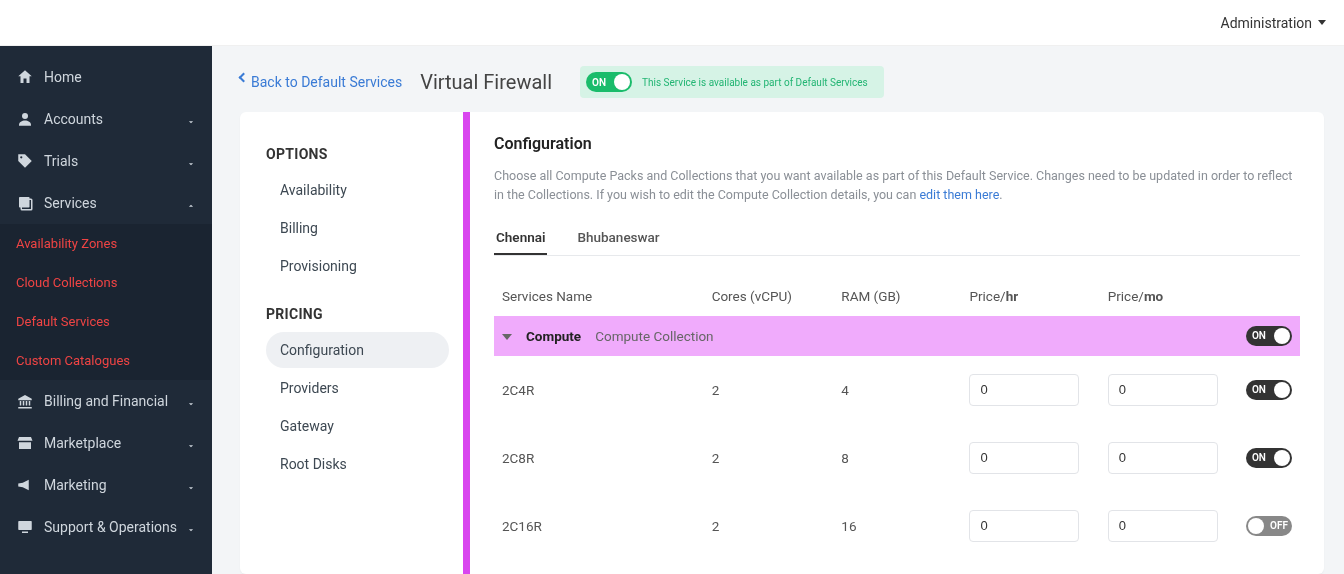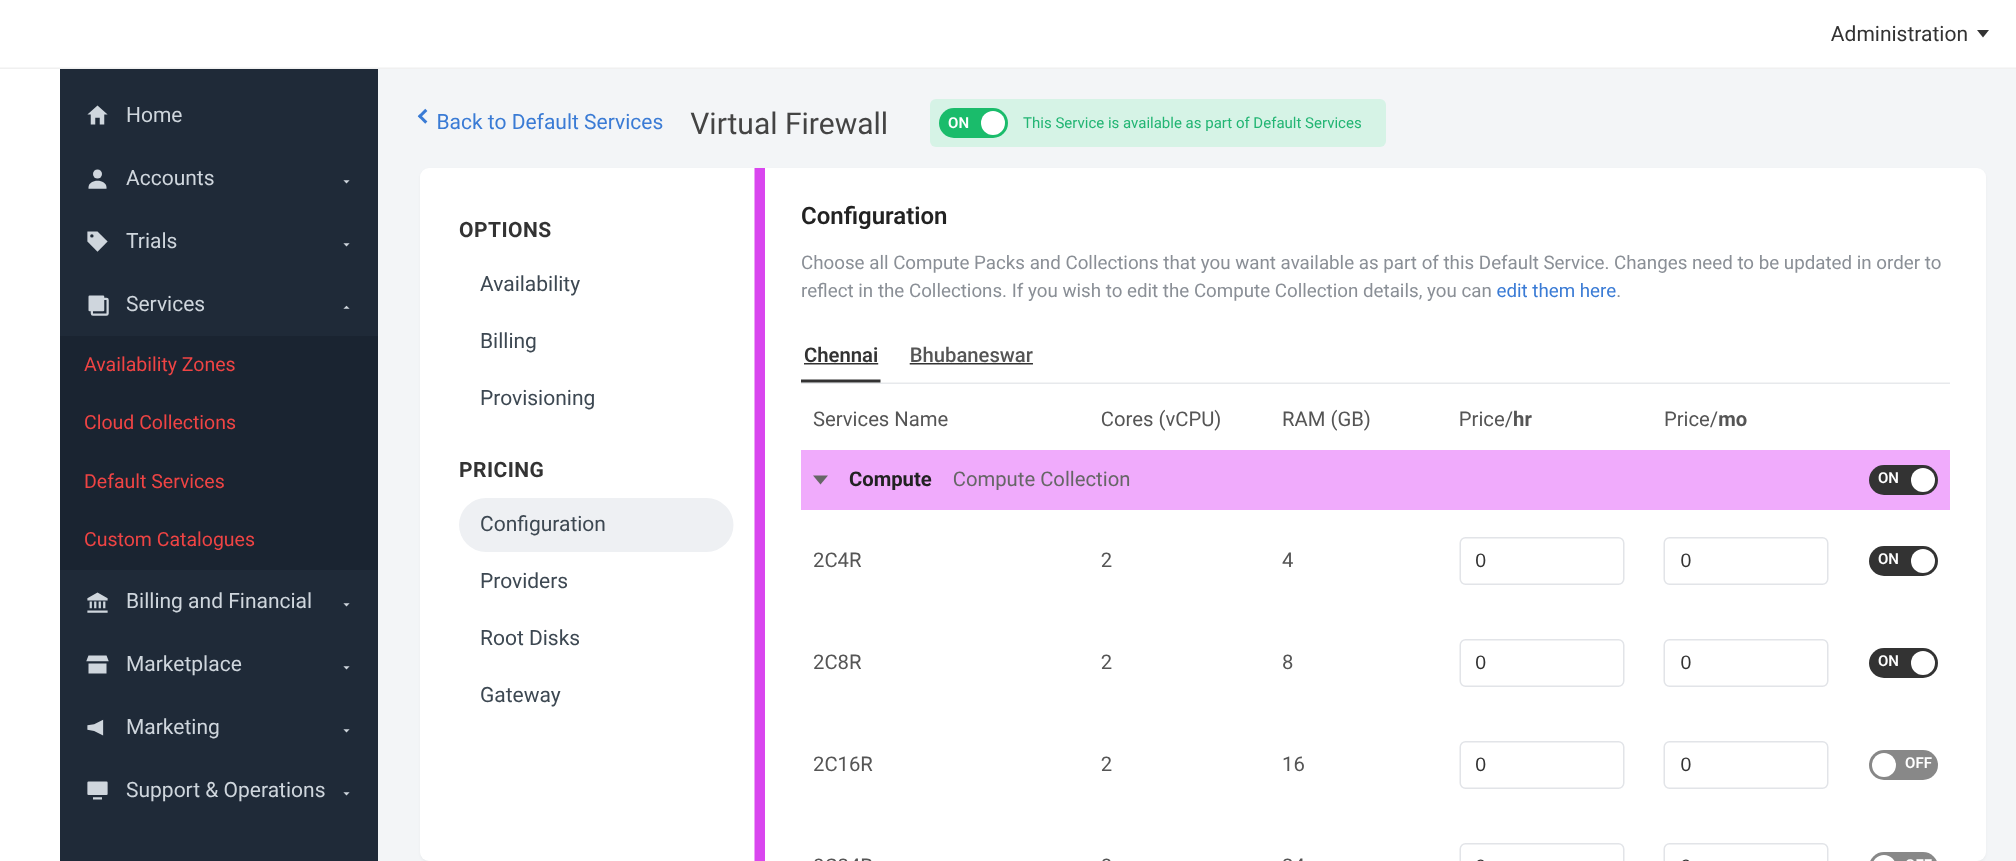--- a/index.html
+++ b/index.html
@@ -1,21 +1,21 @@
 <!DOCTYPE html>
 <html><head>
 <meta charset="utf-8">
 <style>
   * { box-sizing: border-box; margin: 0; padding: 0; }
   body { font-family: -apple-system, BlinkMacSystemFont, "Segoe UI", Roboto, Arial, sans-serif; background: #fff; color: #333; }
   .app { display: flex; flex-direction: column; width: 1344px; height: 574px; overflow: hidden; }
   .topbar { height: 46px; display: flex; align-items: center; justify-content: flex-end; padding: 0 18px; border-bottom: 1px solid #f0f0f0; }
   .topbar .admin { font-size: 14px; color: #333; cursor: pointer; display:flex; align-items:center; gap:6px;}
   .caret-down { width:0;height:0;border-left:4px solid transparent;border-right:4px solid transparent;border-top:5px solid #333; display:inline-block;}
-  .body { flex: 1; display: flex; min-height:0;padding-left:40px; }
+  .body { flex: 1; display: flex; min-height:0; }
   .sidebar { width: 212px; background: #1f2a38; color: #cfd6dd; display: flex; flex-direction: column; padding-top: 10px; font-size: 14px;}
   .nav-item { display: flex; align-items: center; justify-content: space-between; padding: 12px 16px; cursor: pointer; }
   .nav-item.sub { padding-left: 16px; font-size: 13px; color: #ef4444; }
   .nav-left { display:flex; align-items:center; gap:10px; }
   .nav-icon { width:18px; height:18px; display:flex; align-items:center; justify-content:center; fill:#cfd6dd;}
   .chev { width:10px; height:10px; }
   .submenu { background:#1a2431; }
   .submenu .nav-item { padding: 12px 16px; }
   .content-wrap { flex:1; background:#f3f5f7; display:flex; flex-direction:column; min-width:0;}
   .page-header { display:flex; align-items:center; gap:18px; padding: 20px 28px 14px 28px; }
@@ -38,21 +38,21 @@
   .panel-row { flex:1; display:flex; padding: 0 20px 0 28px; min-height:0;}
   .panel { background:#fff; border-radius:6px; flex:1; display:flex; min-height:0; overflow:hidden; box-shadow:0 1px 2px rgba(0,0,0,0.04);}
   .left-options { width:230px; border-right:7px solid #d946ef; padding:26px 14px 20px 26px; }
   .sect-head { font-size:14px; font-weight:700; color:#333; letter-spacing:.3px; margin-bottom:10px; margin-top:8px;}
   .opt-item { font-size:14px; color:#3d4852; padding:10px 14px; border-radius:18px; cursor:pointer; margin:2px 0;}
   .opt-item.active { background:#eef0f3; }
   .main { flex:1; padding:22px 24px 10px 24px; overflow:hidden; display:flex; flex-direction:column;}
   .main h3 { font-size:16px; font-weight:600; color:#222; margin-bottom:14px;}
   .helptext { font-size:12.5px; color:#8a8f96; line-height:1.5; margin-bottom:16px;}
   .helptext a { color:#3a7bd5; text-decoration:none; cursor:pointer;}
-  .tabs { display:flex; gap:17px; border-bottom:1px solid #e7e9ec; margin-bottom:4px;text-decoration:underline;}
+  .tabs { display:flex; gap:28px; border-bottom:1px solid #e7e9ec; margin-bottom:20px;}
   .tab { font-size:13.5px; color:#333; padding:8px 2px; cursor:pointer; border-bottom:2px solid transparent; font-weight:600;}
   .tab.active { border-bottom:2px solid #333;}
   .tab:not(.active){ font-weight:500; color:#555;}
   table { width:100%; border-collapse:collapse; font-size:13.5px;}
   thead td { color:#555; padding:12px 8px; font-weight:400;}
   thead td .bold{font-weight:700;}
   tr.grouprow td { background:#f0abfc; padding:10px 8px;}
   .grp-toggle { display:inline-block; width:0;height:0; border-left:5px solid transparent; border-right:5px solid transparent; border-top:6px solid #666; margin-right:14px; vertical-align:middle;}
   .grp-name { font-weight:700; color:#222; margin-right:14px;}
   tbody tr.datarow td { padding:18px 8px; color:#555;}
@@ -220,22 +220,22 @@
             <div class="sect-head">OPTIONS</div>
             <div id="optsec1">
                 <div class="opt-item">Availability</div>
                 <div class="opt-item">Billing</div>
                 <div class="opt-item">Provisioning</div>
               </div>
             <div class="sect-head" style="margin-top:22px;">PRICING</div>
             <div id="optsec2">
                 <div class="opt-item active">Configuration</div>
                 <div class="opt-item">Providers</div>
+                <div class="opt-item">Gateway</div>
                 <div class="opt-item">Root Disks</div>
-                <div class="opt-item">Gateway</div>
               </div>
           </div>
           <div class="main">
             <h3>Configuration</h3>
             <p class="helptext">
               <span>Choose all Compute Packs and Collections that you want available as part of this Default Service. Changes need to be updated in order to reflect in the Collections. If you wish to edit the Compute Collection details, you can </span><a>edit them here</a><span>.</span>
             </p>
             <div class="tabs" id="tabs">
                 <div class="tab active">Chennai</div>
                 <div class="tab">Bhubaneswar</div>

